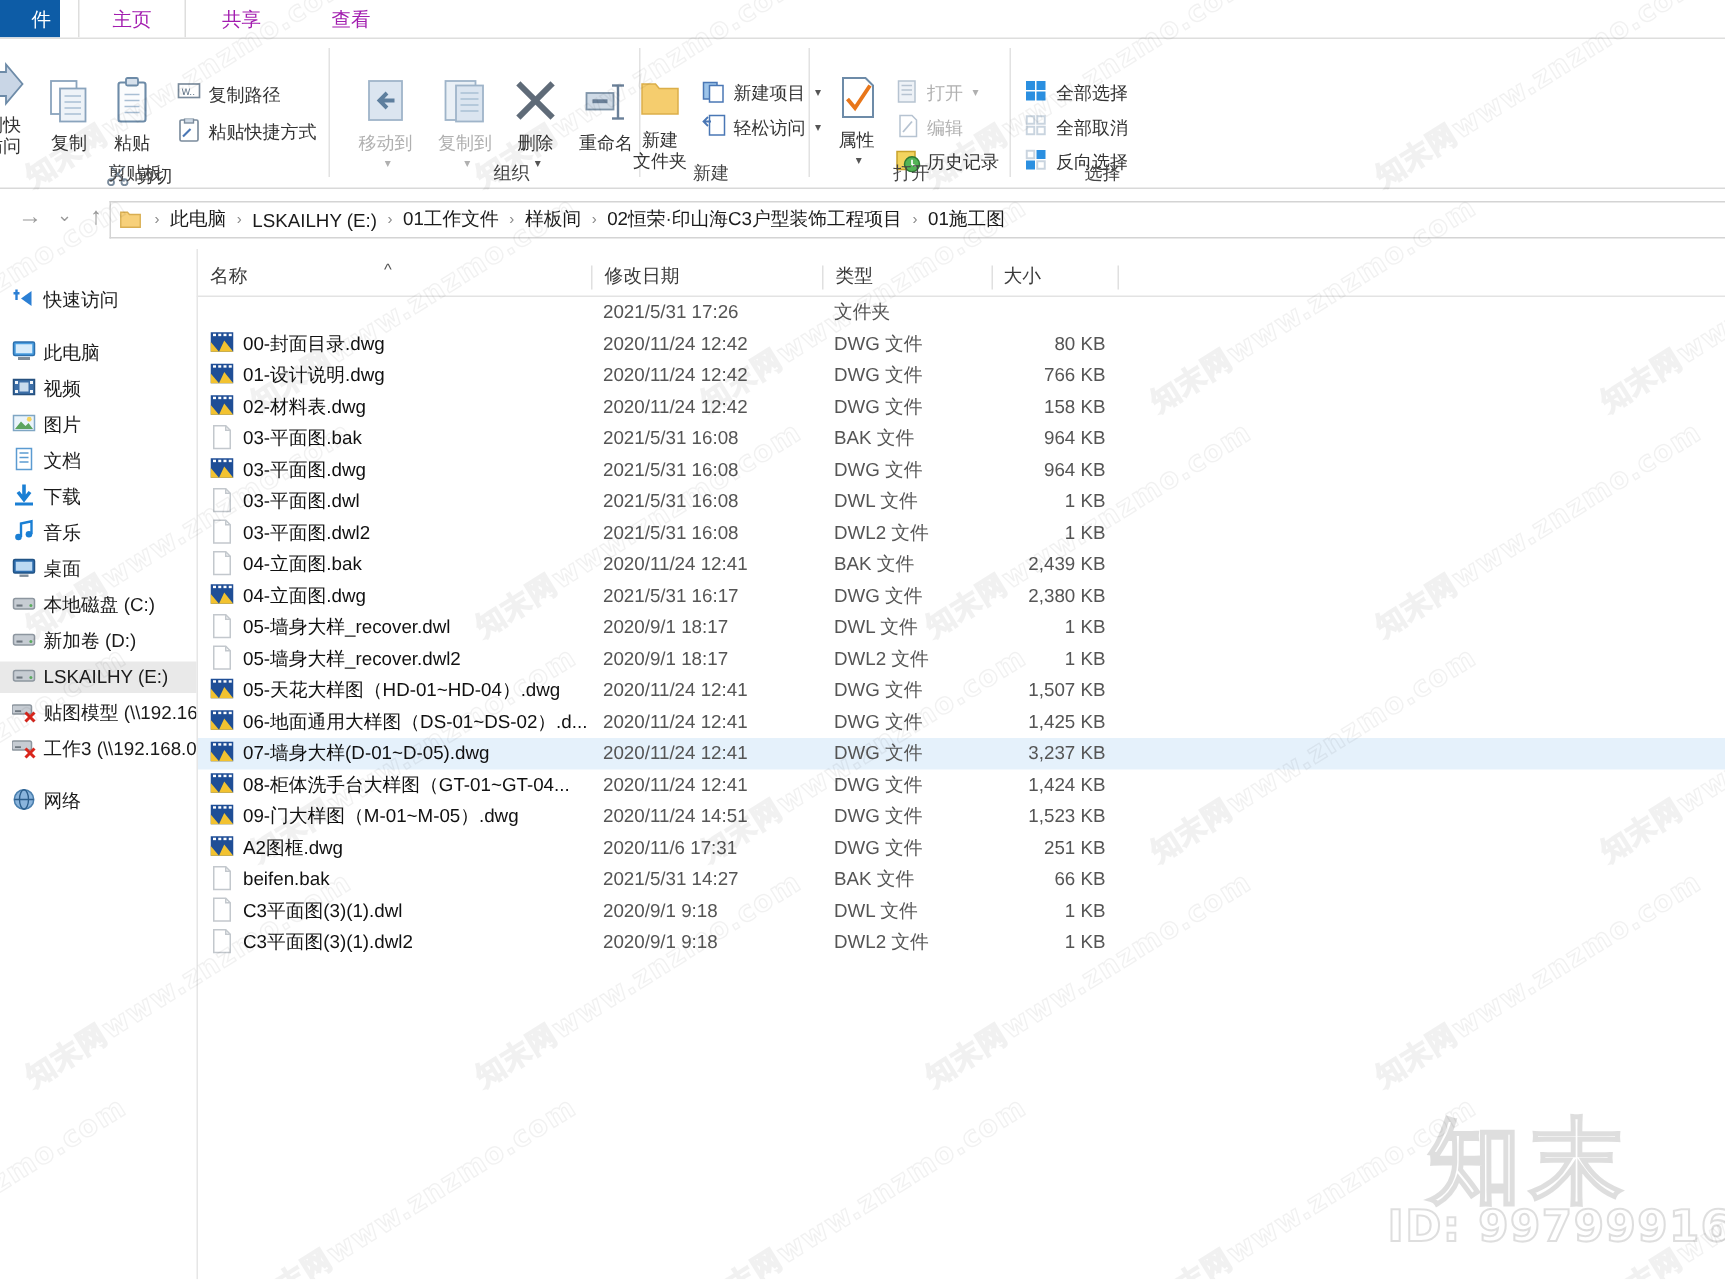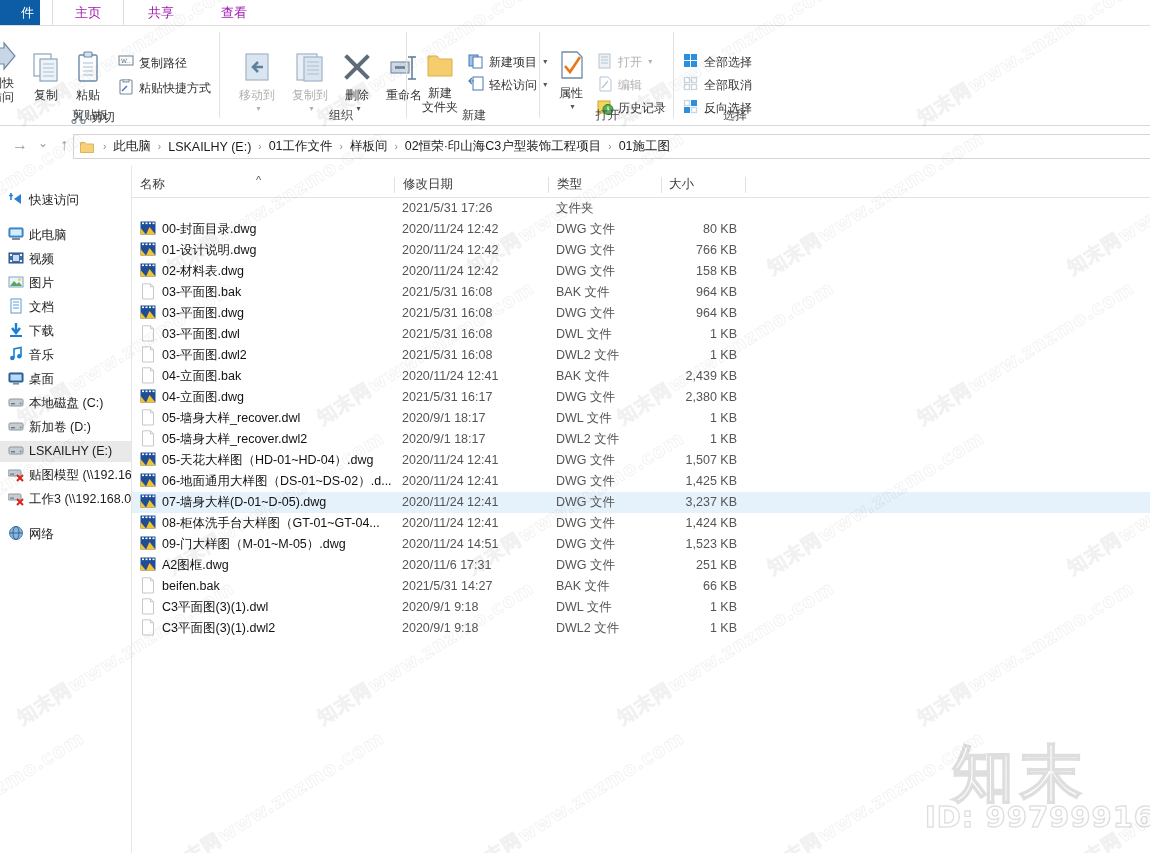--- a/index.html
+++ b/index.html
@@ -196,21 +196,21 @@
               <rect x="2" y="1" width="12" height="14" rx="1" fill="#fff" stroke="#7a8b9c" stroke-width="1.1"></rect>
               <rect x="5" y="0" width="6" height="3" fill="#cfdae6" stroke="#7a8b9c" stroke-width="0.9"></rect>
               <path d="M4 12 L9 7" stroke="#4a77b5" stroke-width="1.4"></path>
             </svg>
         </span><span>粘贴快捷方式</span>
       </div>
       <div class="gtitle" style="left:30px;right:auto;width:120px;">剪贴板</div>
       <div class="gsep"></div>
     </div>
 
-    <div class="rgroup" style="left:221px;width:186px;">
+    <div class="rgroup" style="left:221px;width:206px;">
       <div class="bigbtn" style="left:10px;top:24px;width:52px;">
         <span class="glyph">
           <svg width="36" height="36" viewBox="0 0 36 36">
             <rect x="7" y="4" width="22" height="26" fill="#dbe5f0" stroke="#9fb4c9" stroke-width="1.2"></rect>
             <path d="M24 17 L15 17 M19 12 L14 17 L19 22" stroke="#5e7f9e" stroke-width="2.6" fill="none"></path>
           </svg>
         </span>
         <span class="dim">移动到</span>
         <span class="caret dim" style="display:block;">▾</span>
       </div>

